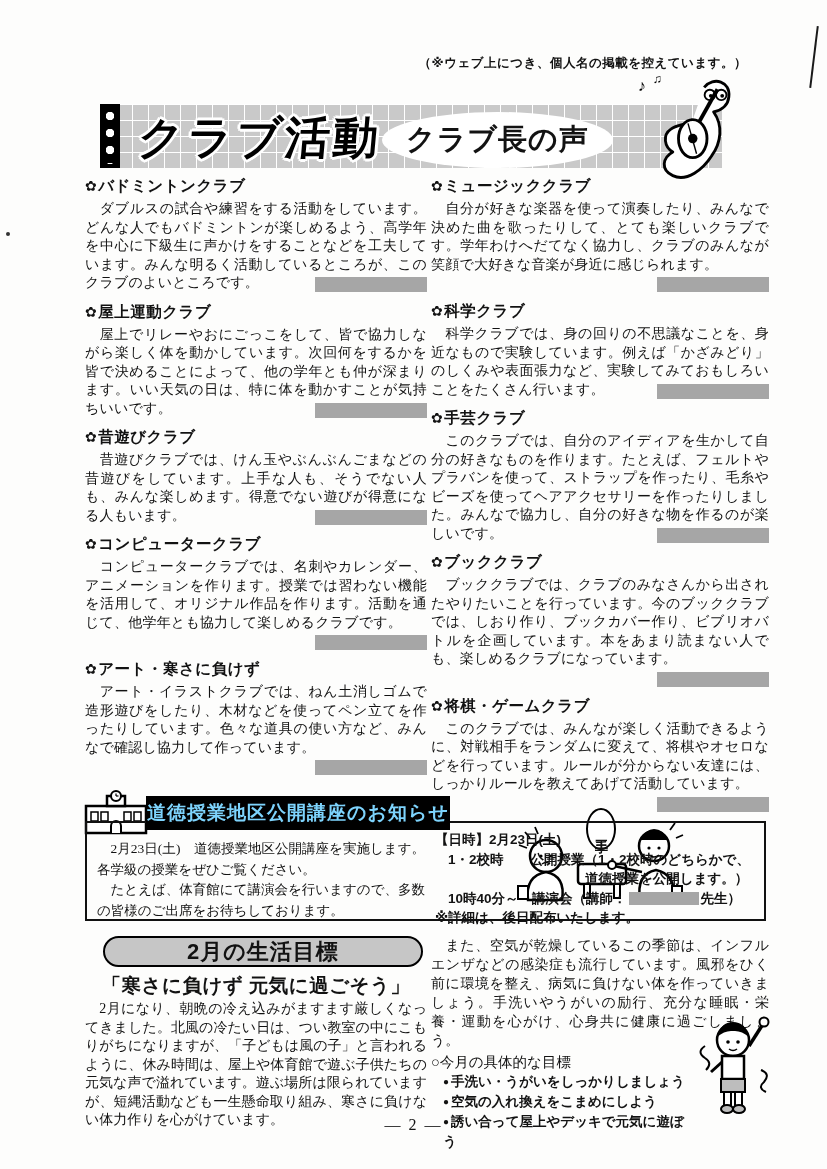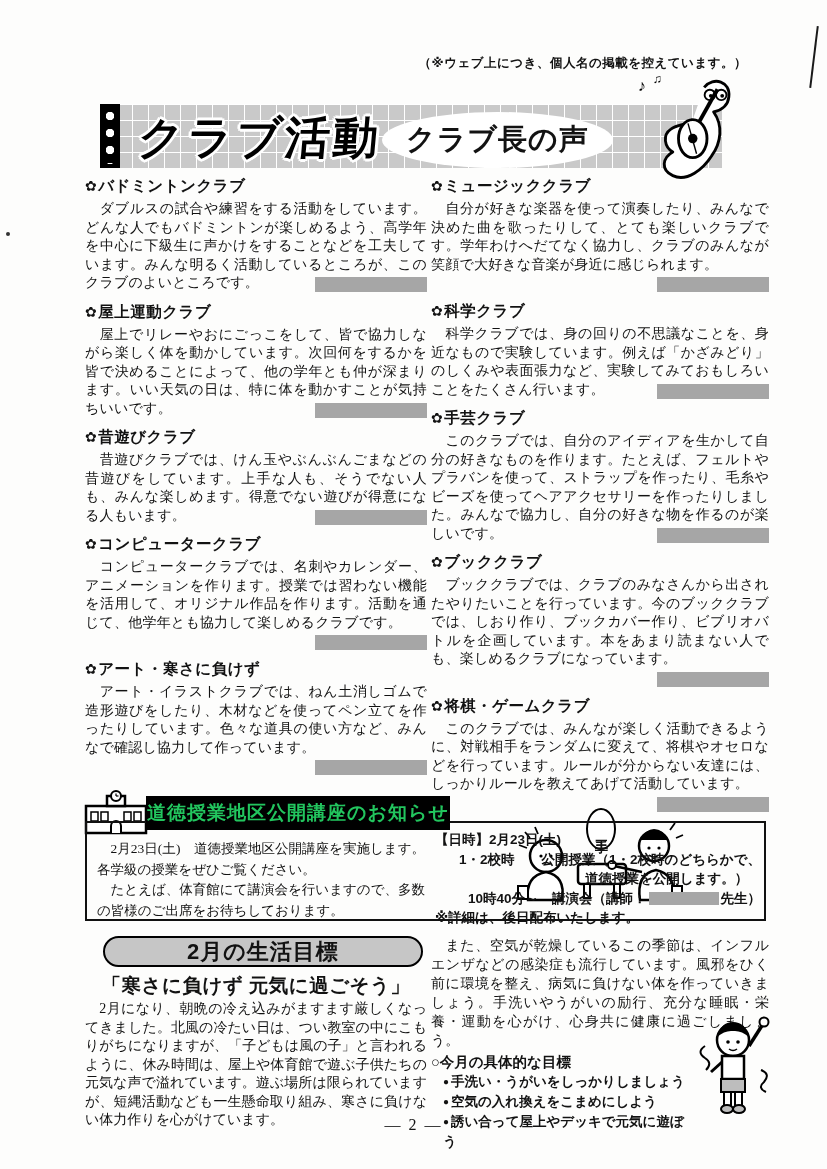--- a/index.html
+++ b/index.html
@@ -51,45 +51,45 @@
   .shogi-illus { position:relative; width:212px; height:92px; margin:0 auto; }
   .shogi-bubble { position:absolute; left:92px; top:-4px; width:30px; height:42px;
     border:2px solid #000; border-radius:50%; background:#fff;
     display:flex; align-items:center; justify-content:center;
     writing-mode:vertical-rl; font-weight:bold; font-size:13px;
     font-family:"Liberation Sans","DejaVu Sans",sans-serif; }
 
   
   .lecture-icon { position:absolute; left:84px; top:790px; width:64px; height:46px; }
   .lecture-banner { position:absolute; left:146px; top:796px; width:304px; height:34px;
-    background:#000; color:#22c55e; font-size:19px; font-weight:bold; letter-spacing:1px;
+    background:#000; color:#7dd3fc; font-size:19px; font-weight:bold; letter-spacing:1px;
     text-align:center; line-height:34px; z-index:2; }
   .lecture-box { position:absolute; left:85px; top:821px; width:681px; height:100px;
     border:2.5px solid #111; display:flex; }
   .lec-left { width:346px; padding:16px 8px 10px 10px; font-size:13.5px; line-height:20.5px;
     text-align:justify; }
   .lec-left p { text-indent:0; }
   .lec-right { width:330px; padding:7px 2px 0 2px; font-size:13.5px; line-height:19.5px;
     font-weight:bold; }
-  .ind1 { padding-left:13px;text-align:right; }
+  .ind1 { padding-left:13px; }
   .ind2 { padding-left:150px; }
   .redact-inline { display:inline-block; width:70px; height:13px; background:#a6a6a6;
     vertical-align:middle; margin:0 2px; }
 
   
   .goal-header { position:absolute; left:103px; top:936px; width:320px; height:31px;
     background:#c6c6c6; border:2.5px solid #000; border-radius:17px;
     text-align:center; font-size:22px; font-weight:bold; line-height:27px; letter-spacing:1px; }
   .goal-slogan { position:absolute; left:82px; top:972px; width:348px; text-align:center;
     font-size:19.5px; font-weight:bold; letter-spacing:.5px; }
   .goal-left-body { position:absolute; left:85px; top:1000px; width:342px;
     font-size:14px; line-height:18.5px; text-align:justify; }
   .goal-right { position:absolute; left:431px; top:936px; width:338px; }
   .goal-right-body { font-size:14px; line-height:19px; text-align:justify; }
-  .goal-list-title { font-size:14.5px; font-weight:bold; margin-top:3px; }
+  .goal-list-title { font-size:14.5px; font-weight:normal; margin-top:3px; }
   .goal-item { font-size:13.5px; font-weight:bold; line-height:20px; padding-left:12px; width:262px; }
   .goal-item .bl { font-size:10px; vertical-align:1px; margin-right:2px; }
   .kid { position:absolute; right:-4px; top:76px; width:76px; height:104px; }
 
   .pagenum { position:absolute; top:1116px; left:0; width:100%; text-align:center;
     font-size:16px; letter-spacing:2px; }
 </style>
 </head>
 <body>
 

